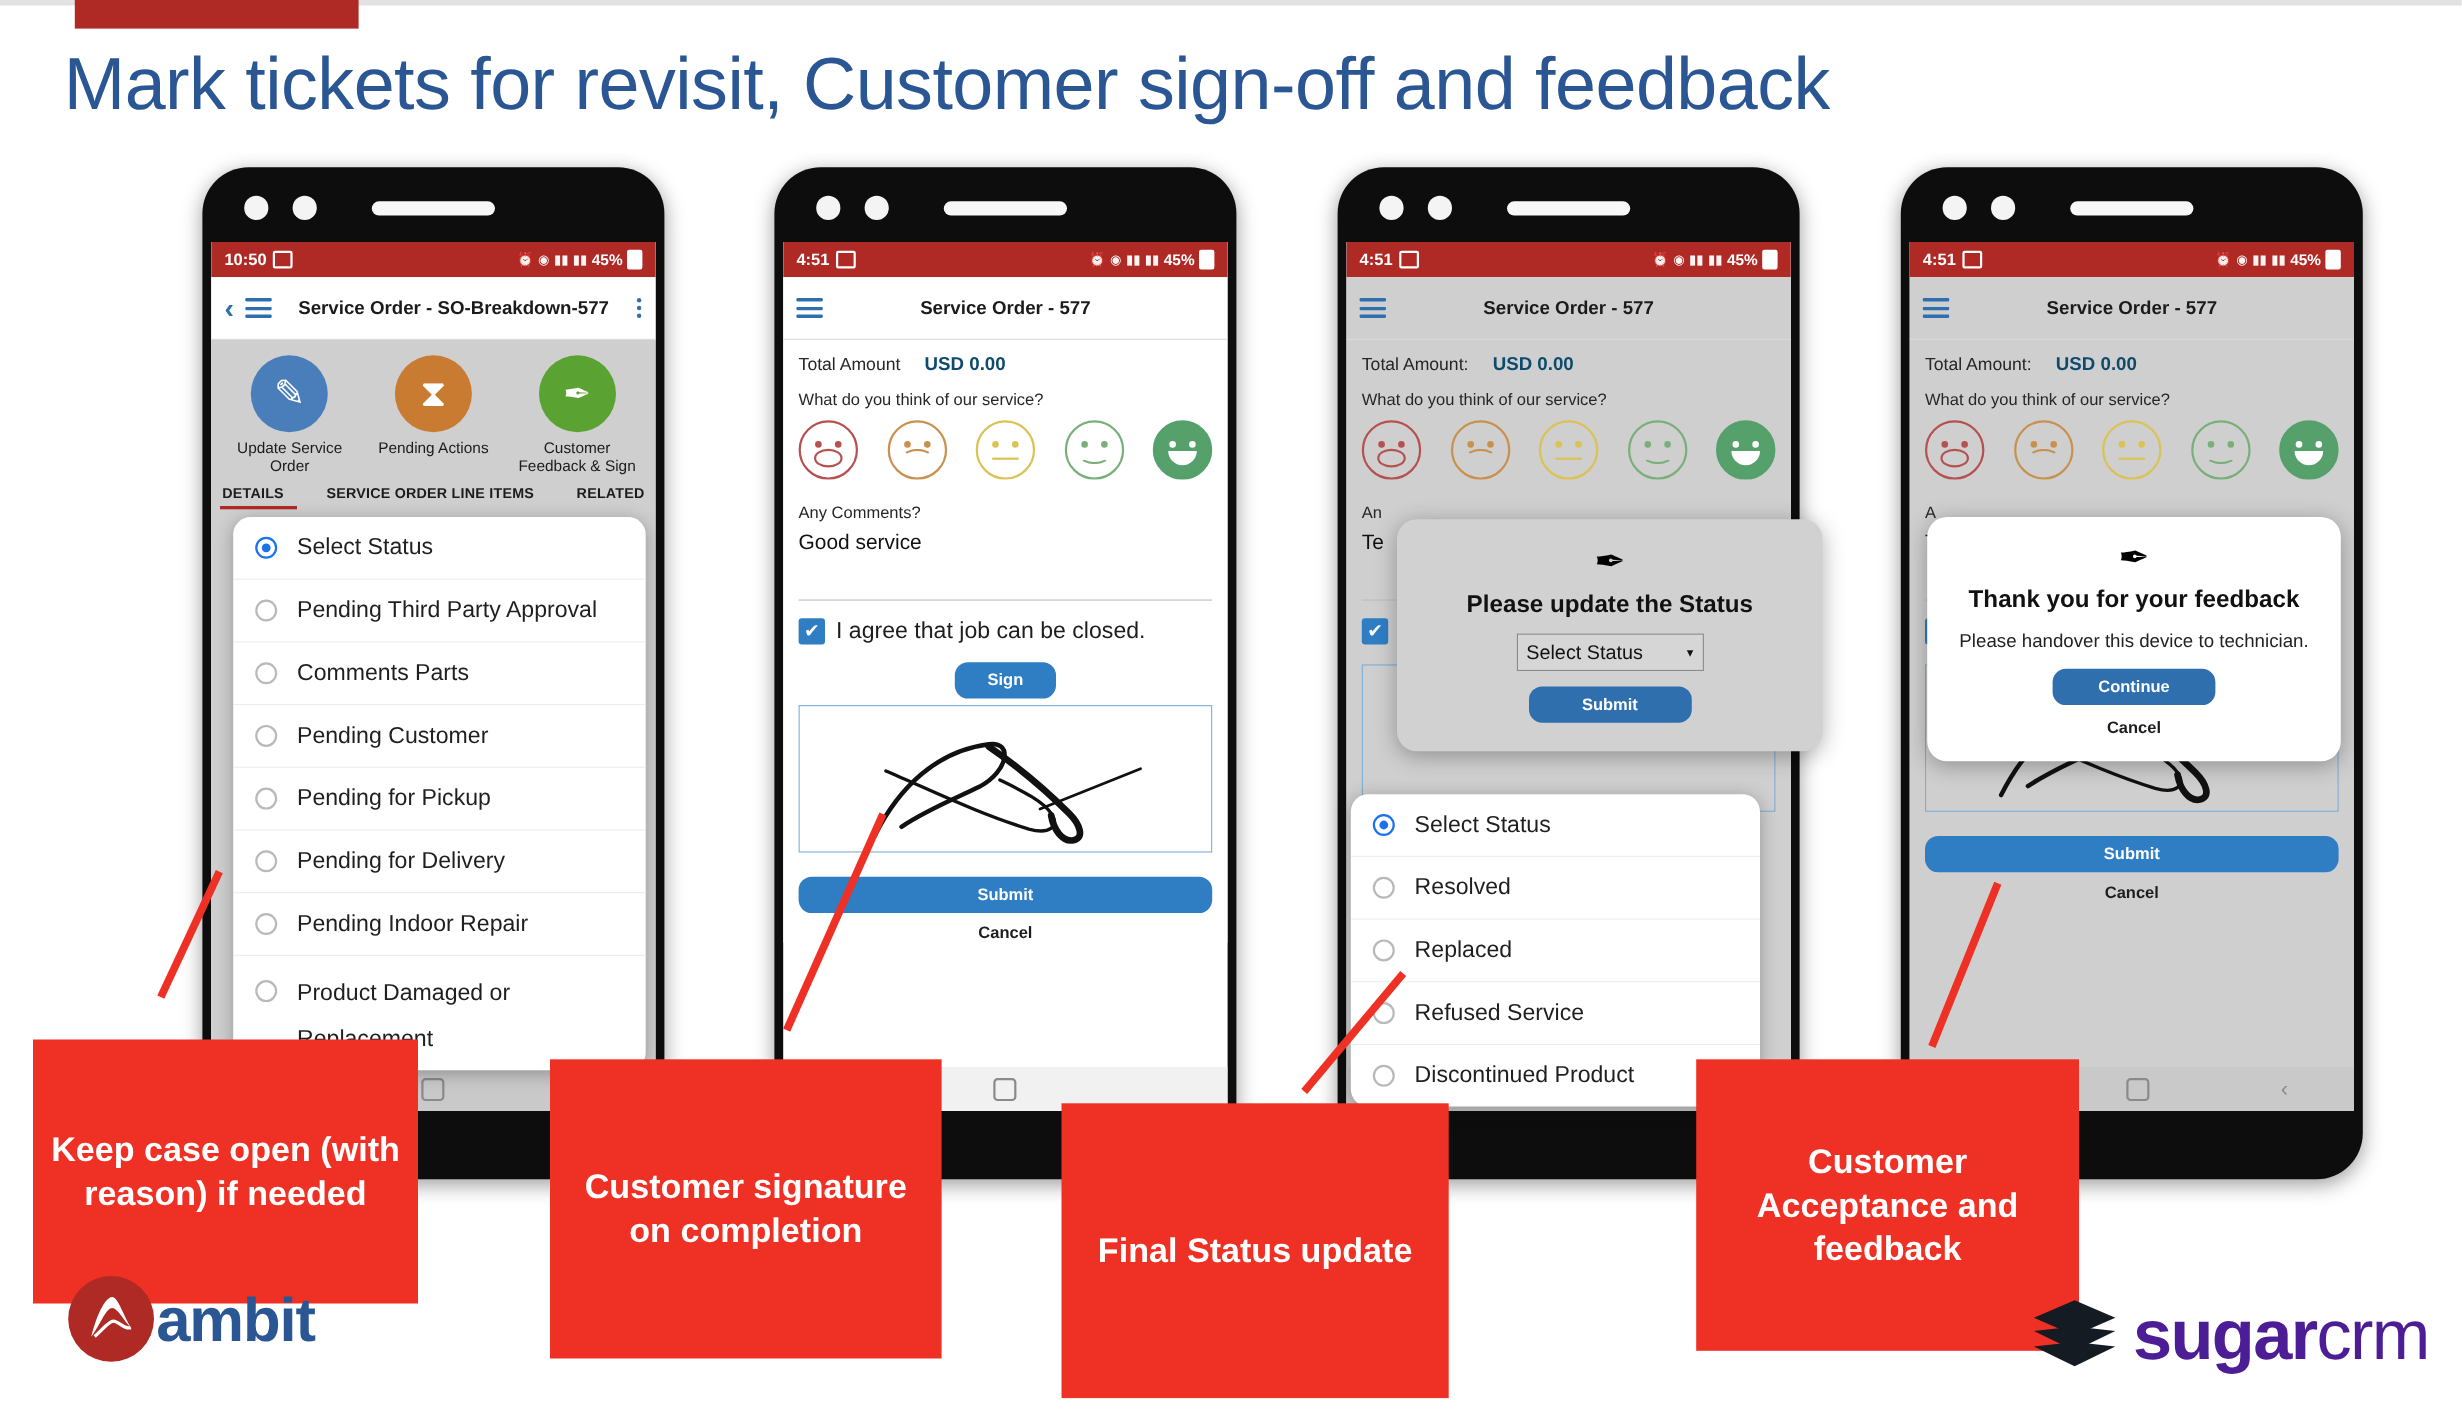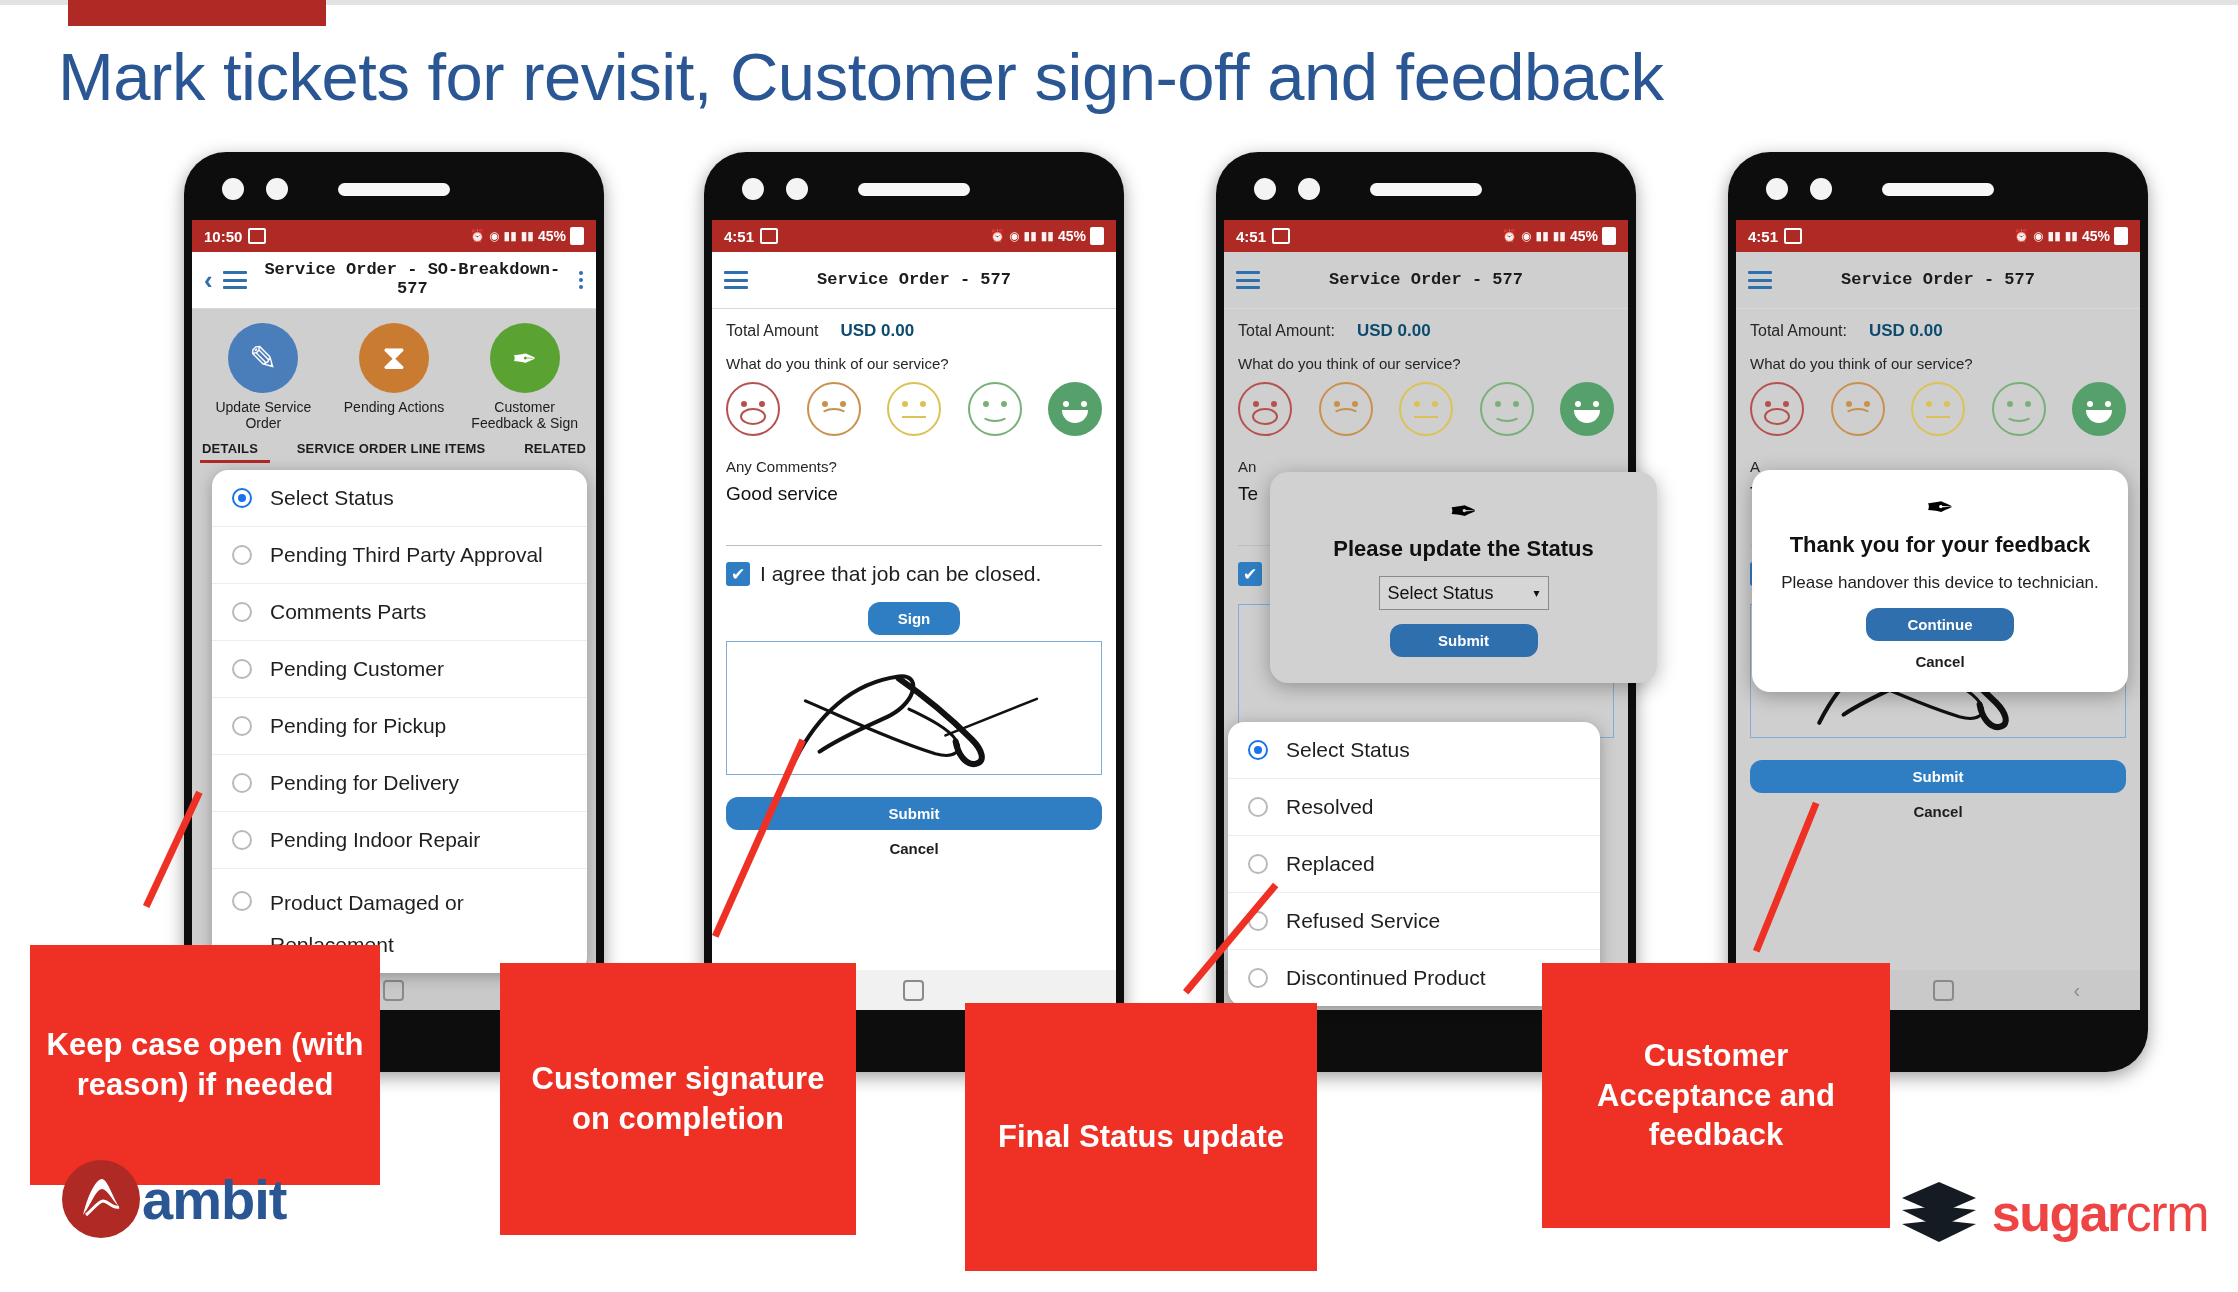--- a/index.html
+++ b/index.html
@@ -38,21 +38,21 @@
 
   
   .appbar{height:56px;background:#fff;display:flex;align-items:center;
           padding:0 12px;gap:10px;border-bottom:1px solid #d9d9d9;}
   .appbar.greybg{background:#cfcfcf;}
   .burger{width:24px;height:18px;display:flex;flex-direction:column;
           justify-content:space-between;flex:0 0 auto;}
   .burger i{display:block;height:3px;background:#2f6fae;border-radius:1px;}
   .chev-back{color:#2f6fae;font-size:26px;line-height:1;font-weight:700;flex:0 0 auto;}
   .appbar-title{flex:1;text-align:center;font-weight:700;font-size:17px;
-                color:#1b1b1b;line-height:1.1;font-family:Liberation Mono, monospace;}
+                color:#1b1b1b;line-height:1.1;}
   .kebab{width:6px;flex:0 0 auto;display:flex;flex-direction:column;gap:3px;align-items:center;}
   .kebab i{width:4px;height:4px;border-radius:50%;background:#2f6fae;display:block;}
 
   
   .p1body{background:#cfcfcf;height:100%;}
   .quick{display:flex;justify-content:space-around;padding:14px 6px 6px;}
   .qitem{width:108px;text-align:center;}
   .qcircle{width:70px;height:70px;border-radius:50%;margin:0 auto 6px;
            display:flex;align-items:center;justify-content:center;color:#fff;font-size:34px;}
   .qlabel{font-size:14px;color:#1c1c1c;line-height:1.15;}
@@ -127,21 +127,21 @@
            font-size:31px;line-height:1.28;display:flex;align-items:center;
            justify-content:center;text-align:center;padding:12px;box-sizing:border-box;}
   .pointer{position:absolute;background:#ee3124;transform-origin:0 0;}
 
   
   .ambit{position:absolute;left:62px;top:1160px;display:flex;align-items:center;gap:2px;}
   .ambit-mark{width:78px;height:78px;border-radius:50%;background:#b02a25;
               display:flex;align-items:center;justify-content:center;}
   .ambit-txt{font-size:56px;font-weight:700;color:#2b5694;letter-spacing:-1px;}
   .sugar{position:absolute;right:30px;top:1176px;display:flex;align-items:center;gap:14px;}
-  .sugar-txt{font-size:52px;color:#ef4444;letter-spacing:-1.5px;}
+  .sugar-txt{font-size:64px;color:#4c1d95;letter-spacing:-1.5px;}
   .sugar-txt b{font-weight:700;} .sugar-txt span{font-weight:400;}
 </style>
 </head>
 <body>
 
 <div class="top-strip"></div>
 <div class="accent-bar"></div>
 <div class="slide-title">Mark tickets for revisit, Customer sign-off and feedback</div>
 
 <div class="phone" style="left:184px;top:152px;">

